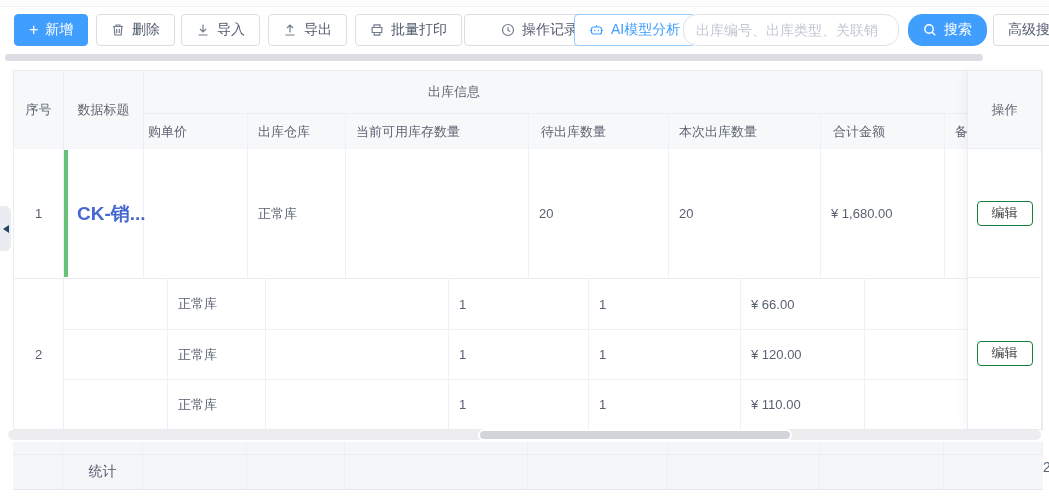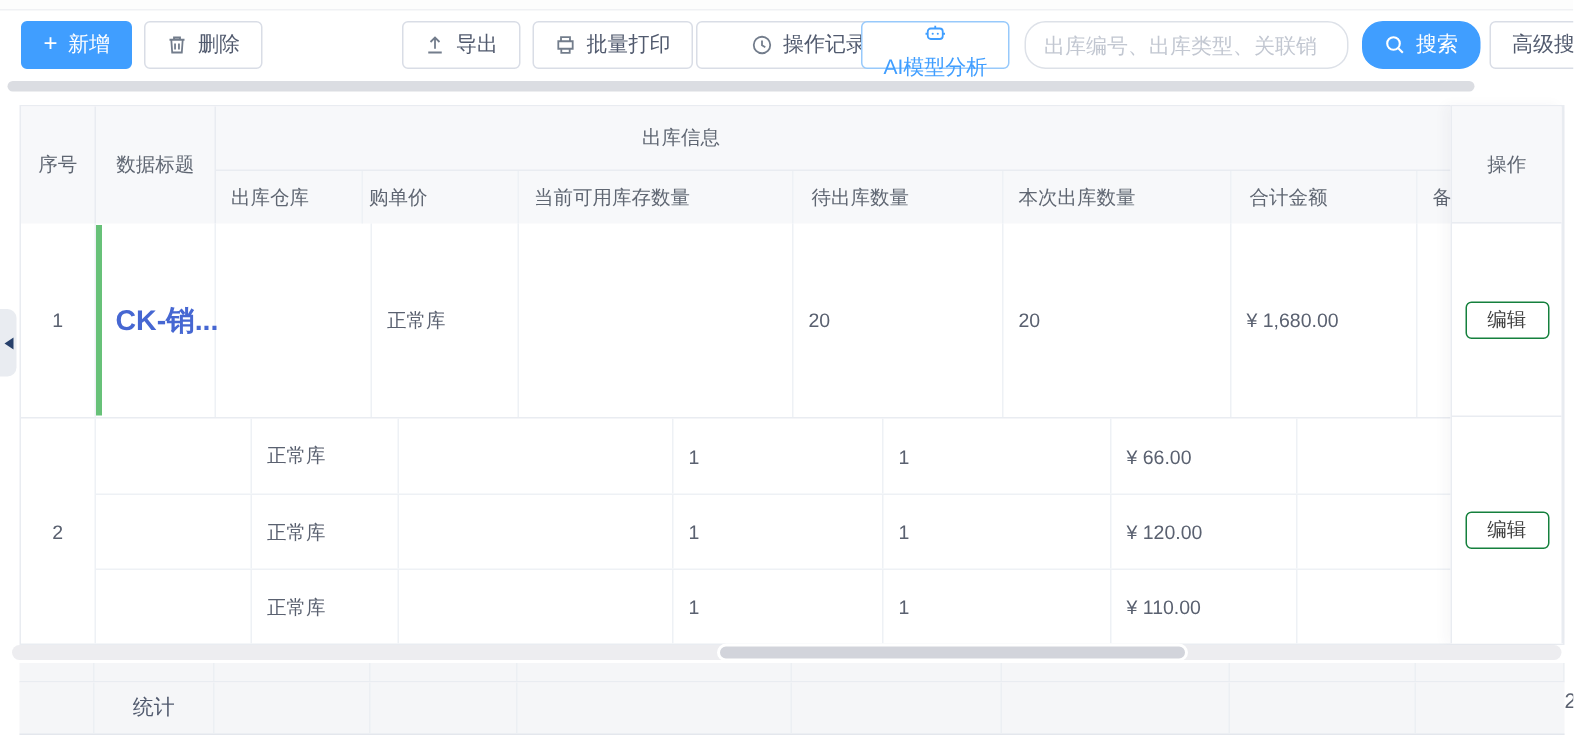--- a/index.html
+++ b/index.html
@@ -11,21 +11,21 @@
   }
   
   .top-strip { position:absolute; left:0; top:0; width:1049px; height:7px; background:#fdfdfd; border-bottom:1px solid #f0f1f4; }
   .btn {
     position:absolute; top:14px; height:32px; display:flex; align-items:center; gap:7px;
     padding:0 14px; background:#fff; border:1px solid #d9dde6; border-radius:4px;
     font-size:14px; color:#515a6e; cursor:pointer; white-space:nowrap;
   }
   .btn svg { display:block; }
   .btn.primary { background:#409eff; border-color:#409eff; color:#fff; }
-  .btn.ai { border-color:#97c9fb; color:#409eff;flex-direction:column; }
+  .btn.ai { border-color:#97c9fb; color:#409eff; }
   .plus-glyph { font-size:16px; line-height:1; font-weight:400; }
   .search-input {
     position:absolute; left:683px; top:14px; width:216px; height:32px;
     border:1px solid #dde1e8; border-radius:14px; padding:0 12px; font-size:14px;
     color:#333; outline:none; font-family:inherit;
   }
   .search-input::placeholder { color:#c2c7d1; }
   .toolbar-thumb { position:absolute; left:5px; top:54px; width:978px; height:7px; border-radius:4px; background:#dbdde2; }
   
   .collapse-tab {
@@ -98,20 +98,28 @@
 
   <button class="btn" style="left:96px;">
     <span>
         <svg width="14" height="14" viewBox="0 0 14 14" fill="none" stroke="#737d8c" stroke-width="1.2">
           <path d="M2 3.5h10M5 3.5V2h4v1.5M3.2 3.5l.6 8.5h6.4l.6-8.5M5.7 6v4M8.3 6v4"></path>
         </svg>
       </span>
     <span>删除</span>
   </button>
 
+  <button class="btn" style="left:181px;">
+    <span>
+        <svg width="14" height="14" viewBox="0 0 14 14" fill="none" stroke="#737d8c" stroke-width="1.2">
+          <path d="M7 1.5v7M4 6l3 3 3-3M2.5 12h9"></path>
+        </svg>
+      </span>
+    <span>导入</span>
+  </button>
 
   <button class="btn" style="left:268px;">
     <span>
         <svg width="14" height="14" viewBox="0 0 14 14" fill="none" stroke="#737d8c" stroke-width="1.2">
           <path d="M7 9.5v-7M4 5l3-3 3 3M2.5 12h9"></path>
         </svg>
       </span>
     <span>导出</span>
   </button>
 
@@ -168,22 +176,22 @@
     <span class="tri"></span>
   </div>
 
   <div class="table">
     <div class="thead">
       <div class="th-seq">序号</div>
       <div class="th-title">数据标题</div>
       <div class="group">
         <div class="group-top">出库信息</div>
         <div class="subs">
+          <div class="sub w-price">购单价</div>
           <div class="sub w-wh">出库仓库</div>
-          <div class="sub w-price">购单价</div>
           <div class="sub w-avail">当前可用库存数量</div>
           <div class="sub w-pend">待出库数量</div>
           <div class="sub w-cur">本次出库数量</div>
           <div class="sub w-amt">合计金额</div>
           <div class="sub w-rem">备</div>
         </div>
       </div>
     </div>
 
     <div class="tbody">

